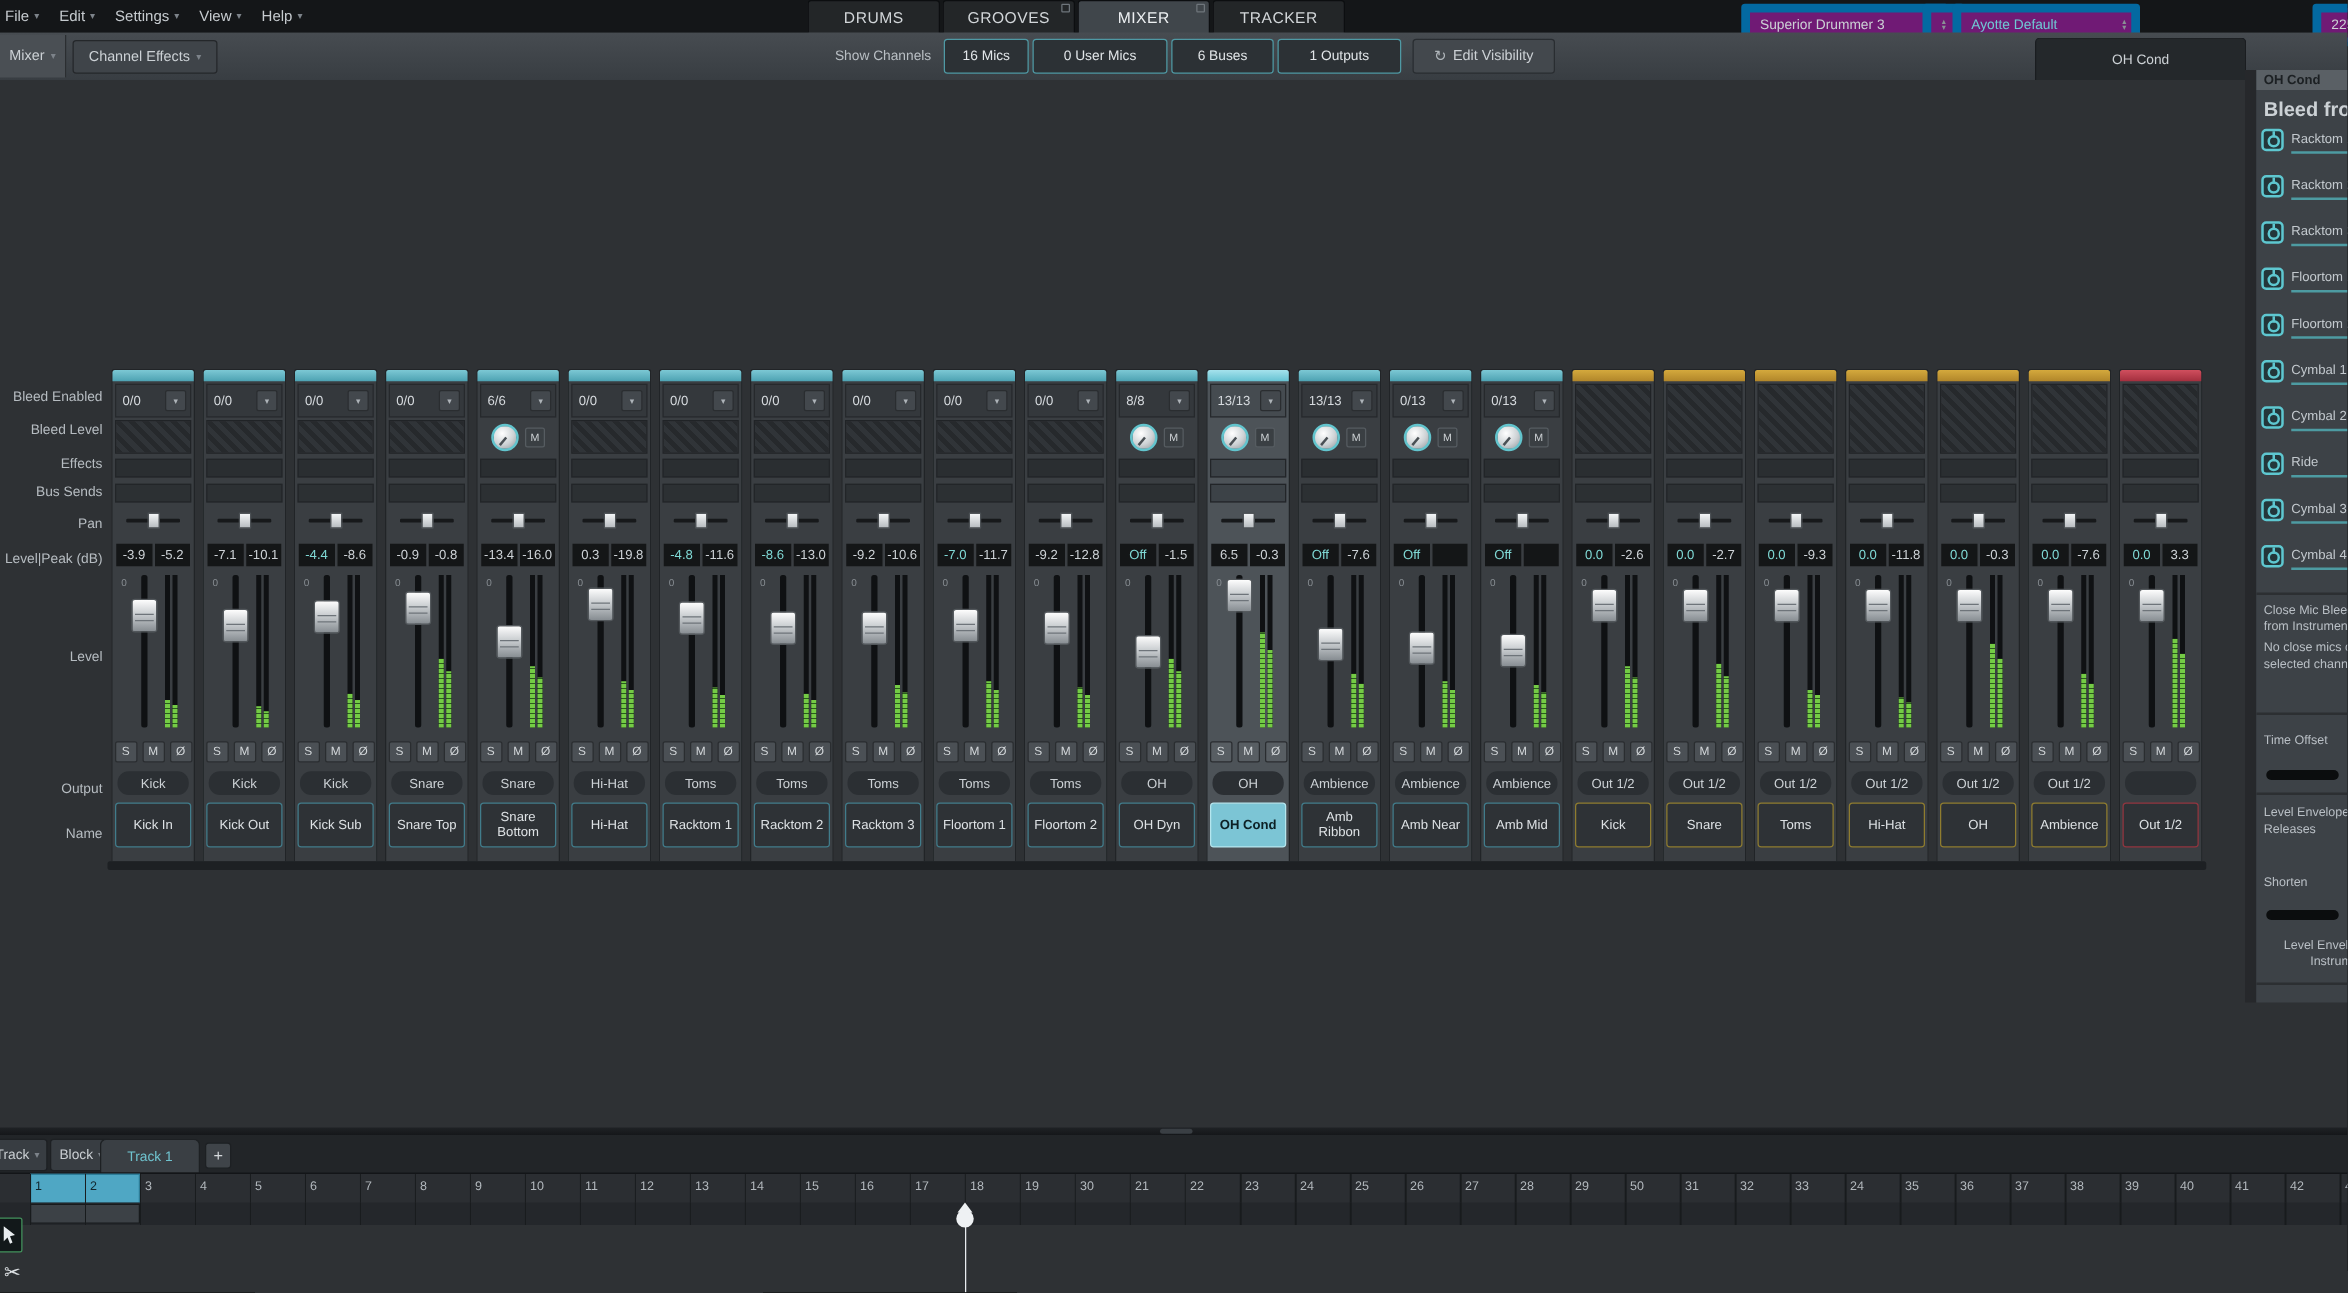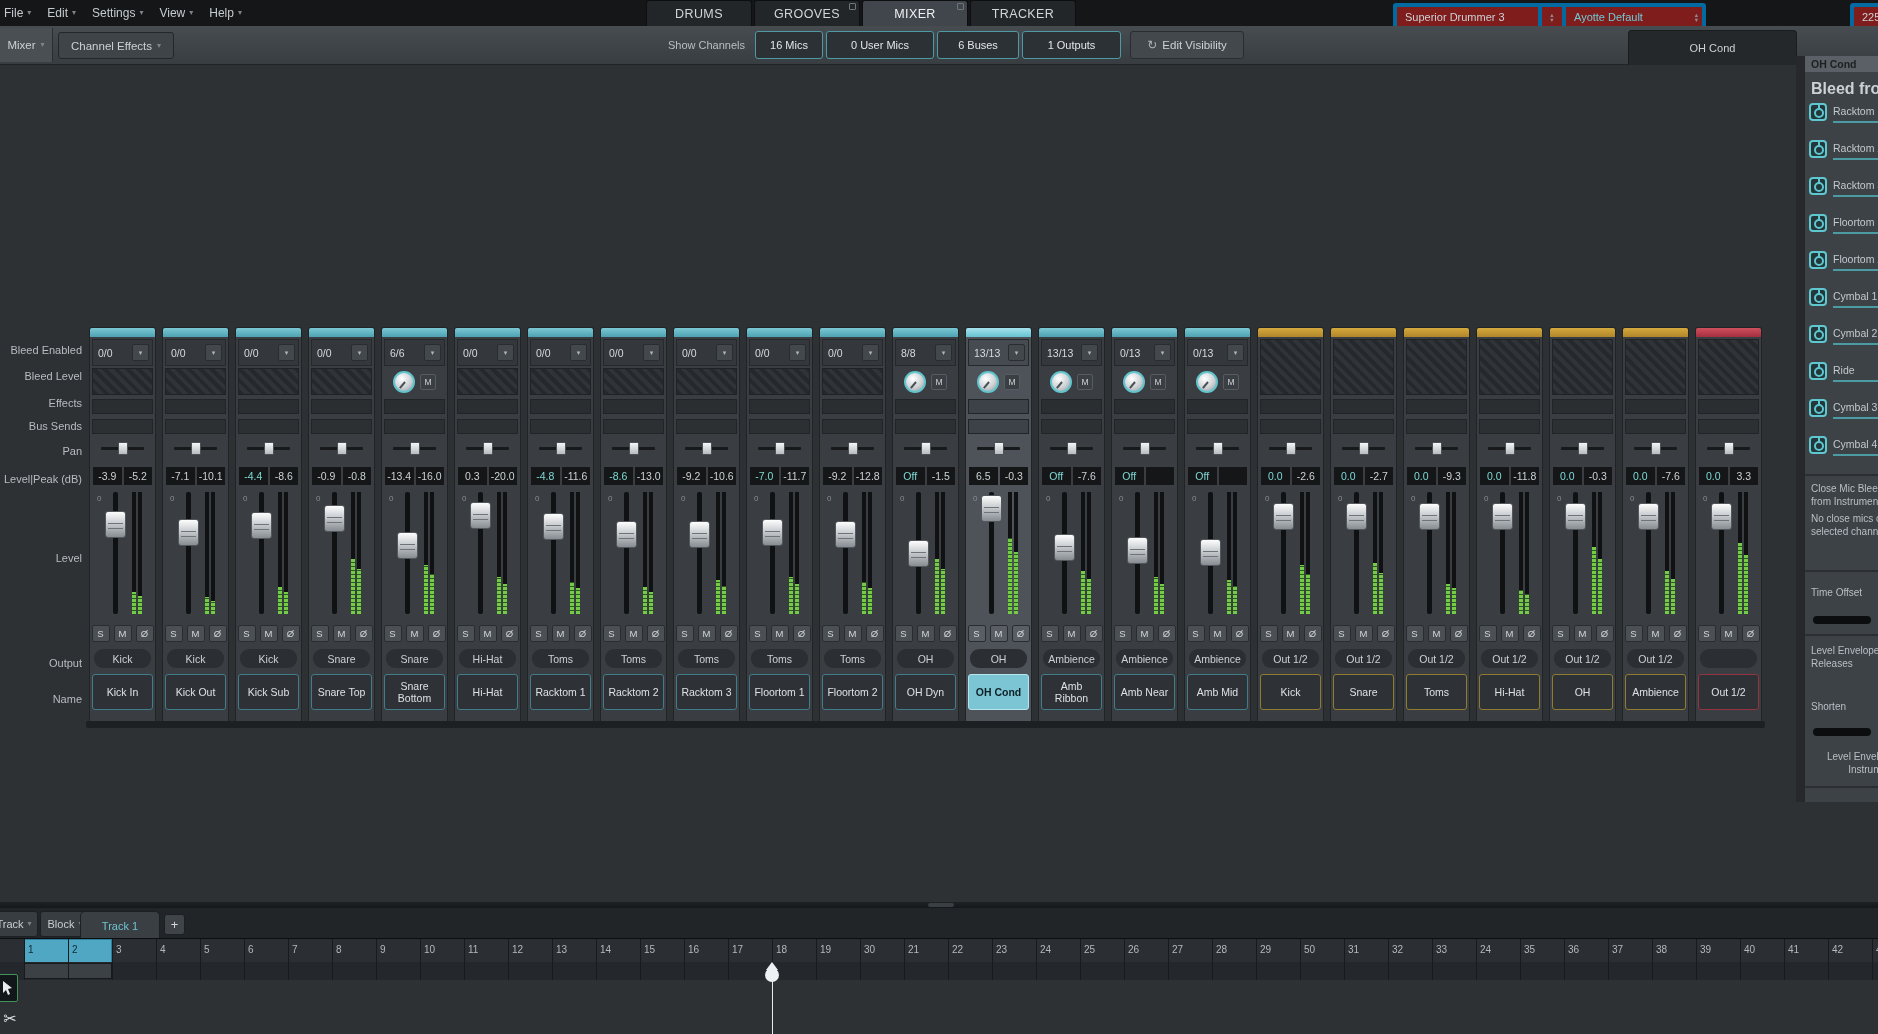--- a/index.html
+++ b/index.html
@@ -15,40 +15,40 @@
   .menu-item:first-child{margin-left:4px;}
   .chevdn{font-size:8px;color:#7d838a;line-height:1;}
 
   
   .maintab{position:absolute;top:0;height:26px;width:104px;background:#232628;color:#d2d6d9;
            font-size:12.5px;letter-spacing:.4px;border-radius:3px 3px 0 0;border:1px solid #0c0e10;border-bottom:none;}
   .maintab.active{background:#40464b;color:#eef1f3;}
   .tabcorner{position:absolute;top:2px;right:3px;width:5px;height:5px;border:1px solid #6e757b;border-radius:1px;}
 
   
-  .hsel{position:absolute;top:3px;height:20px;background:#7f1d1d;border:4px solid #0369a1;border-radius:3px;
+  .hsel{position:absolute;top:3px;height:20px;background:#701a75;border:7px solid #0369a1;border-radius:3px;
         font-size:11px;display:flex;align-items:center;padding:0 4px 0 8px;}
   .hsel .spin{margin-left:auto;display:flex;flex-direction:column;line-height:5px;font-size:6.5px;color:#8a9095;padding-left:6px;}
 
   
   #toolbar{left:0;top:26px;width:1878px;height:38px;background:linear-gradient(#474c51,#383d42);
            border-bottom:1px solid #212427;}
   .tbtn{position:absolute;font-size:11.5px;display:flex;align-items:center;justify-content:center;gap:5px;}
   #mixer-dd{left:0;top:2px;width:52px;height:34px;background:#4a4f54;border-right:1px solid #2b2e31;}
   #chfx-dd{left:58px;top:6px;width:114px;height:25px;background:#3f4449;border:1px solid #24272a;border-radius:3px;}
   #show-ch-label{position:absolute;left:620px;top:0;width:125px;height:38px;display:flex;align-items:center;
                  justify-content:flex-end;font-size:11px;color:#b9bfc4;}
   .filterbtn{position:absolute;top:5px;height:26px;background:#2c3135;border:1px solid #4f99a4;border-radius:3px;
              font-size:11px;color:#e2e6e9;}
   #edit-vis{left:1130px;top:5px;width:112px;height:26px;background:#43484d;border:1px solid #292d31;border-radius:3px;}
   #oh-cond-toolbar{left:1628px;top:4px;width:167px;height:34px;background:#24282b;border:1px solid #1a1d20;
                    border-bottom:none;border-radius:4px 4px 0 0;font-size:11px;color:#ccd1d5;}
 
   
-  #mixerbody{left:0;top:64px;width:1878px;height:838px;background:#2e3134;margin-top:32px;}
+  #mixerbody{left:0;top:64px;width:1878px;height:838px;background:#2e3134;}
 
   .rowlabel{position:absolute;left:-34px;width:116px;text-align:right;font-size:11px;color:#b6bcc1;white-space:nowrap;}
 
   
   .strip{position:absolute;top:231px;width:67px;height:394px;background:#3a3e42;border:1px solid #212427;
          border-bottom:none;border-radius:3px 3px 0 0;box-sizing:border-box;}
   .strip.sel{background:#4d5358;}
   .cap{height:9px;margin:0;border-radius:2px 2px 0 0;}
   .cap.mic{background:linear-gradient(#7cc8d4,#4da2b2);}
   .strip.sel .cap.mic{background:linear-gradient(#a5e2ec,#66c2d2);}
@@ -482,21 +482,21 @@
           </div>
           <div class="bleedlevel hatch"></div>
           <div class="fxrow"></div>
           <div class="bsrow"></div>
           <div class="panrow">
             <span class="ptrack"></span>
             <span class="phandle"></span>
           </div>
           <div class="pkrow">
             <span class="pk">0.3</span>
-            <span class="pk">-20.0</span>
+            <span class="pk">-19.8</span>
           </div>
           <div class="faderzone">
             <span class="zl">0</span>
             <span class="ftrack"></span>
             <span class="fknob" style="top:13px"></span>
             <span class="meter m1">
               <i style="height:30%"></i>
             </span>
             <span class="meter m2">
               <i style="height:25%"></i>

